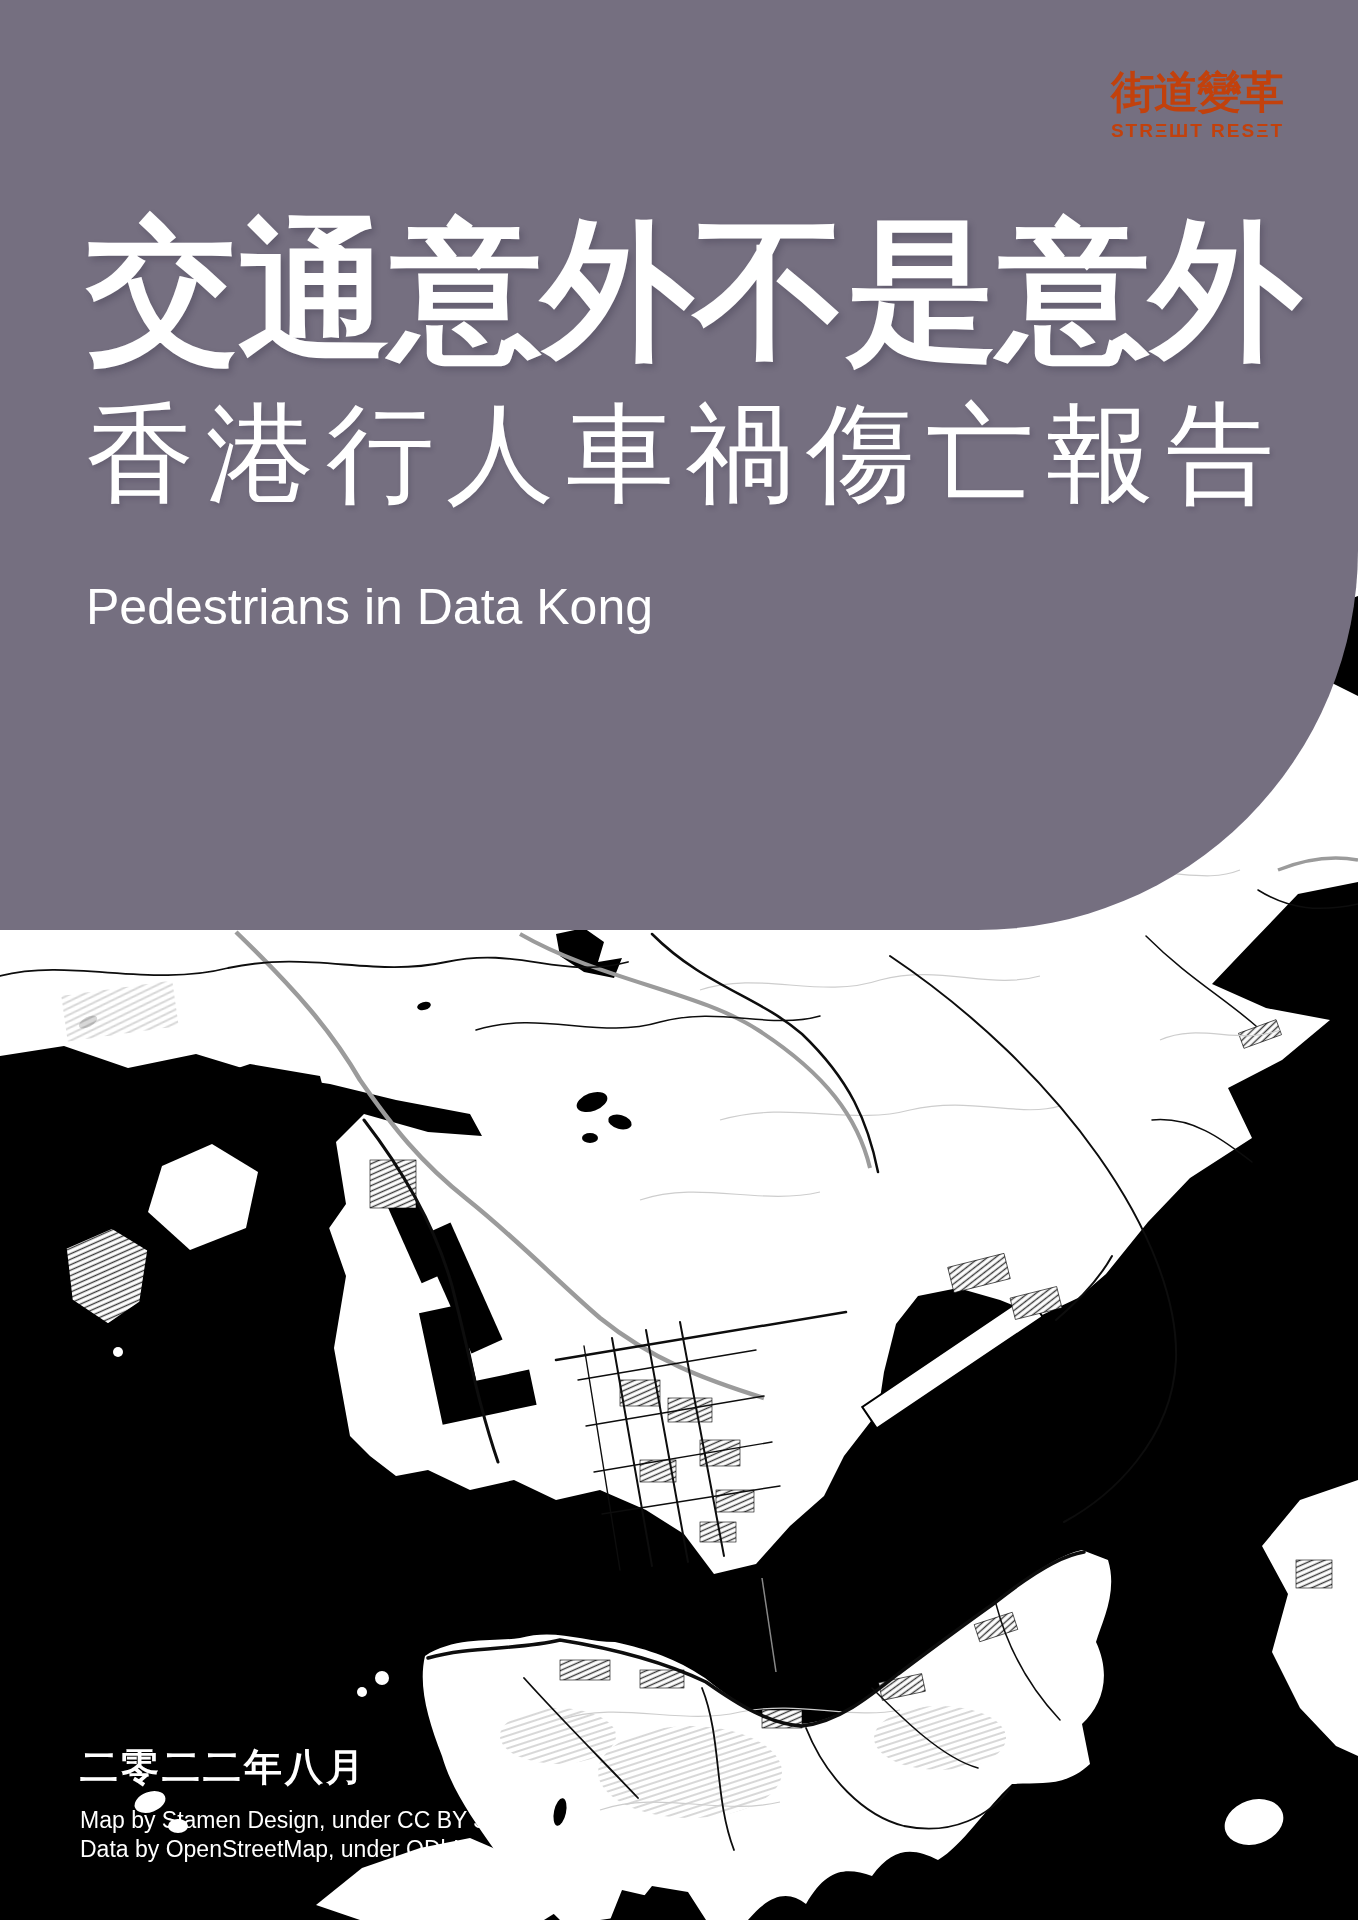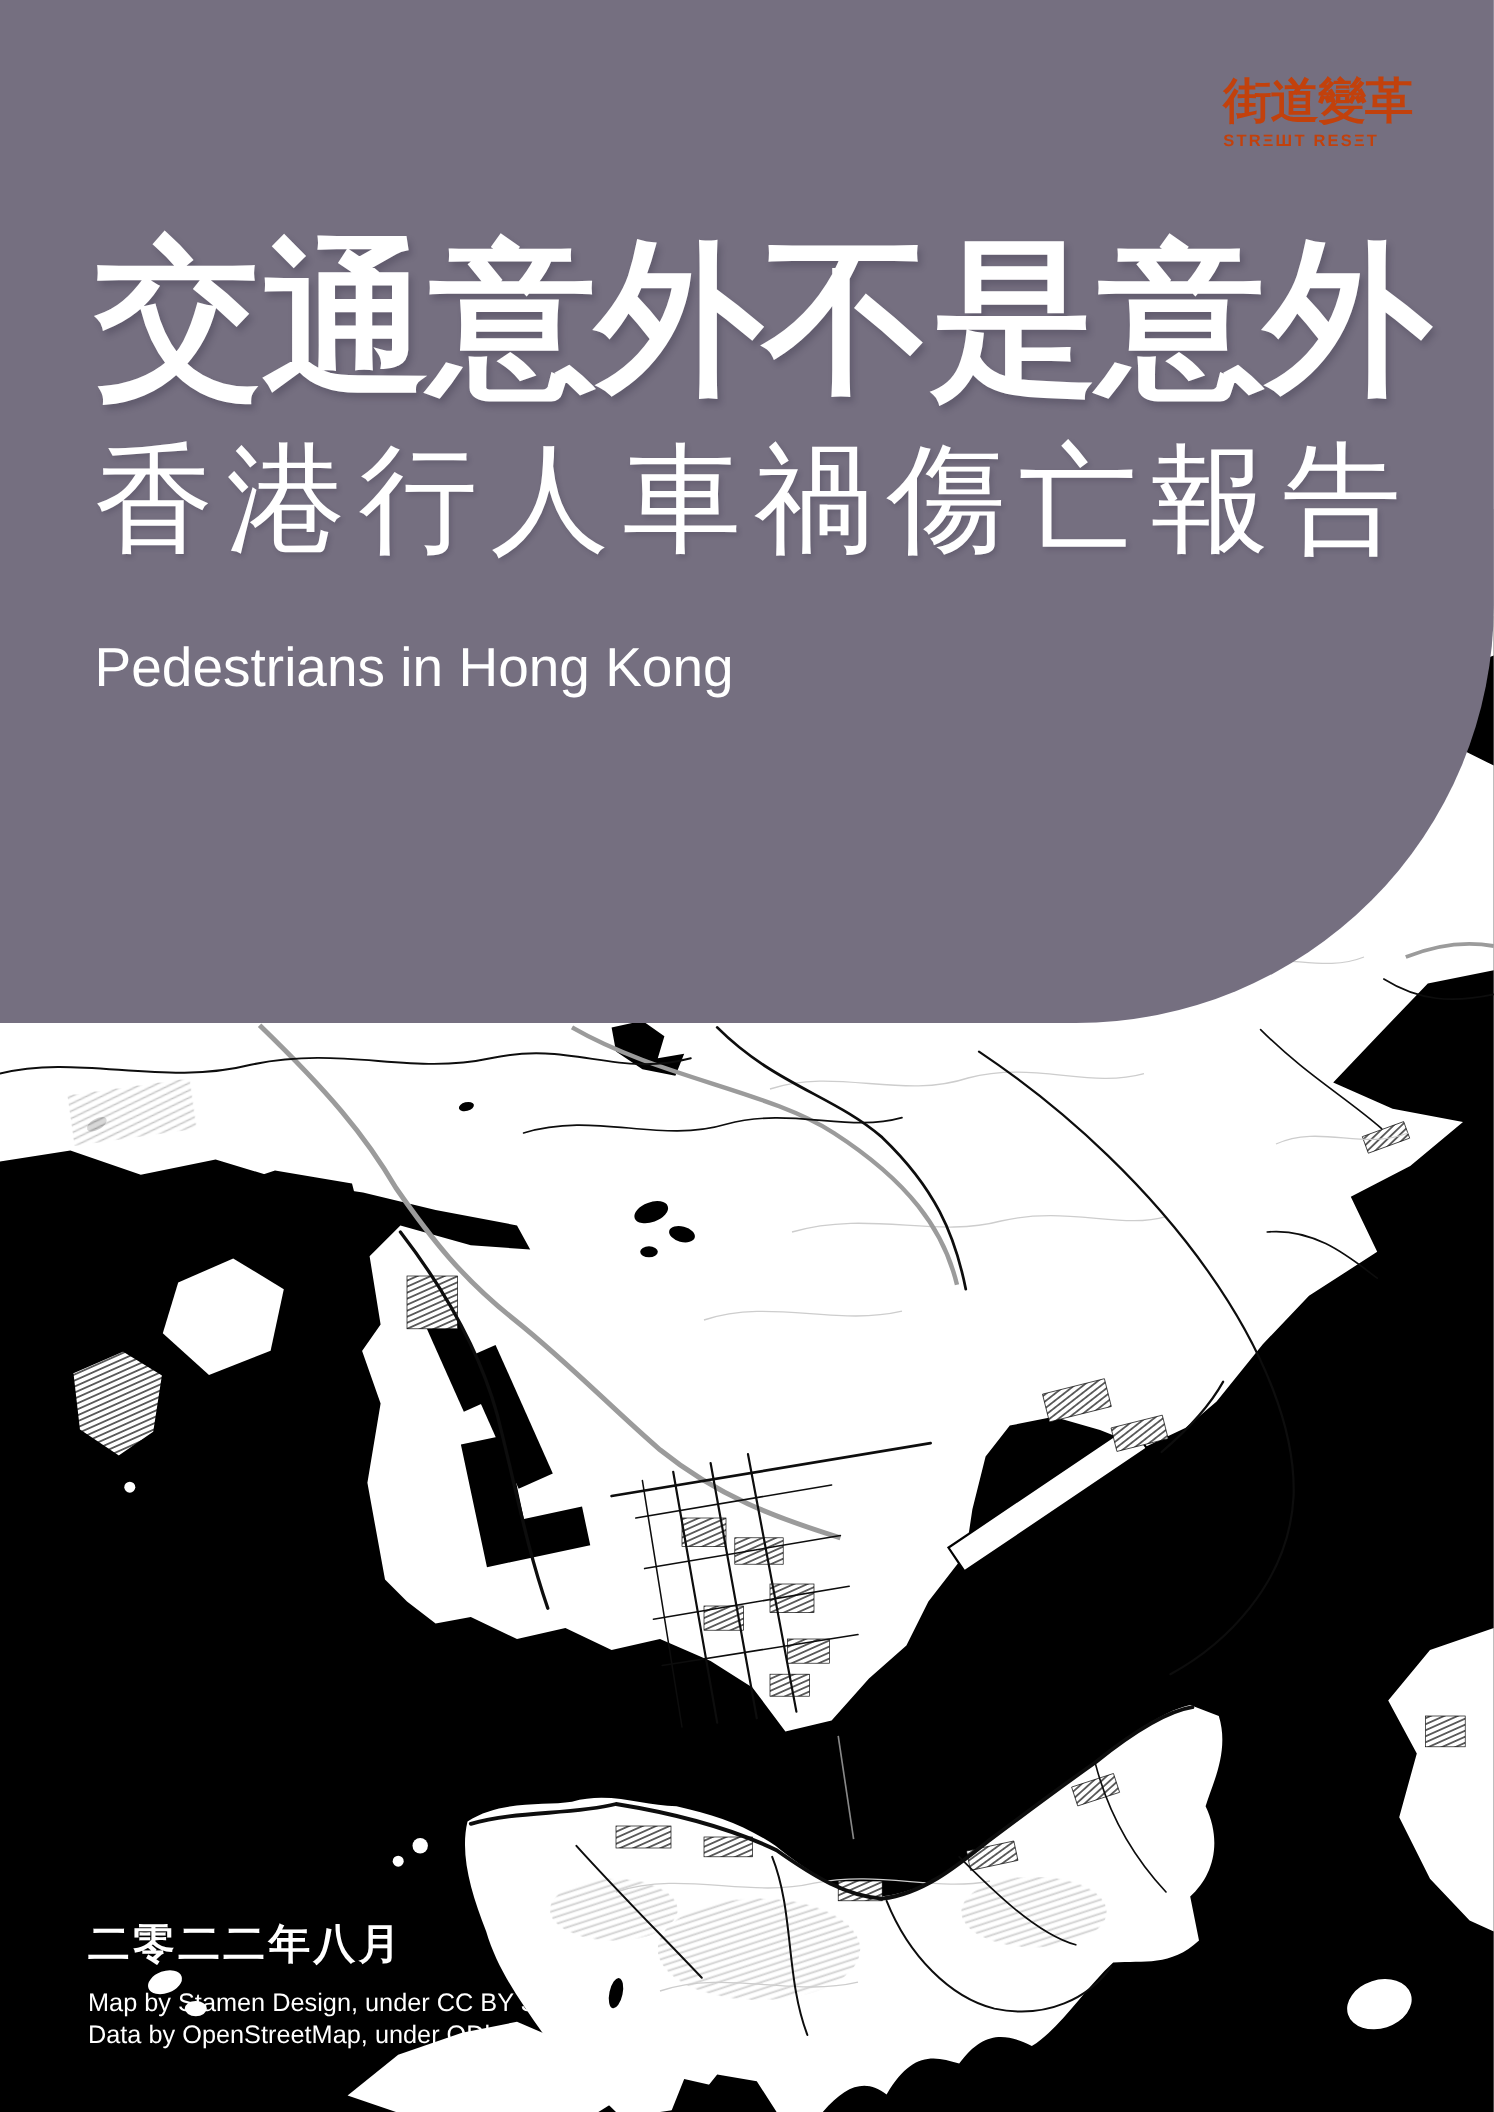--- a/index.html
+++ b/index.html
@@ -12,21 +12,21 @@
   .map-wrap{position:absolute;left:0;top:560px;width:1358px;height:1360px;z-index:1;}
   .map-wrap svg{display:block;width:1358px;height:1360px;}
   
   .header{
     position:absolute;top:0;left:0;width:1358px;height:930px;z-index:2;
     background:#756F80;
     border-bottom-right-radius:380px;
   }
   .logo{position:absolute;top:70px;right:74px;z-index:3;color:#c2410c;text-align:left;}
   .logo-cjk{font-size:44px;font-weight:900;letter-spacing:-1px;line-height:1;white-space:nowrap;}
-  .logo-latin{font-size:15px;font-weight:800;letter-spacing:2px;margin-top:6px;white-space:nowrap;}
+  .logo-latin{font-size:19px;font-weight:800;letter-spacing:2px;margin-top:6px;white-space:nowrap;}
   .title-cjk-1{
     position:absolute;left:86px;top:214px;z-index:3;color:#fff;
     font-size:152px;font-weight:900;line-height:1;white-space:nowrap;
     text-shadow:3px 4px 6px rgba(40,35,55,0.25);
   }
   .title-cjk-2{
     position:absolute;left:86px;top:400px;z-index:3;color:#fff;
     font-size:108px;font-weight:300;letter-spacing:12px;line-height:1;white-space:nowrap;
     text-shadow:2px 3px 5px rgba(40,35,55,0.2);
   }
@@ -212,21 +212,21 @@
 
 <div class="logo">
   <div class="logo-cjk">街道變革</div>
   <div class="logo-latin">STRΞШT RESΞT</div>
 </div>
 
 <div class="title-cjk-1">交通意外不是意外</div>
 <div class="title-cjk-2">香港行人車禍傷亡報告</div>
 
 <div class="subtitle">
-  <div>Pedestrians in Hong Kong</div>
+  <div>Pedestrians in Data Kong</div>
 </div>
 
 <div class="footer">
   <div class="footer-date">二零二二年八月</div>
   <div class="footer-credits">
     <div>Map by Stamen Design, under CC BY 3.0.</div>
     <div>Data by OpenStreetMap, under ODbL.</div>
   </div>
 </div>
 

